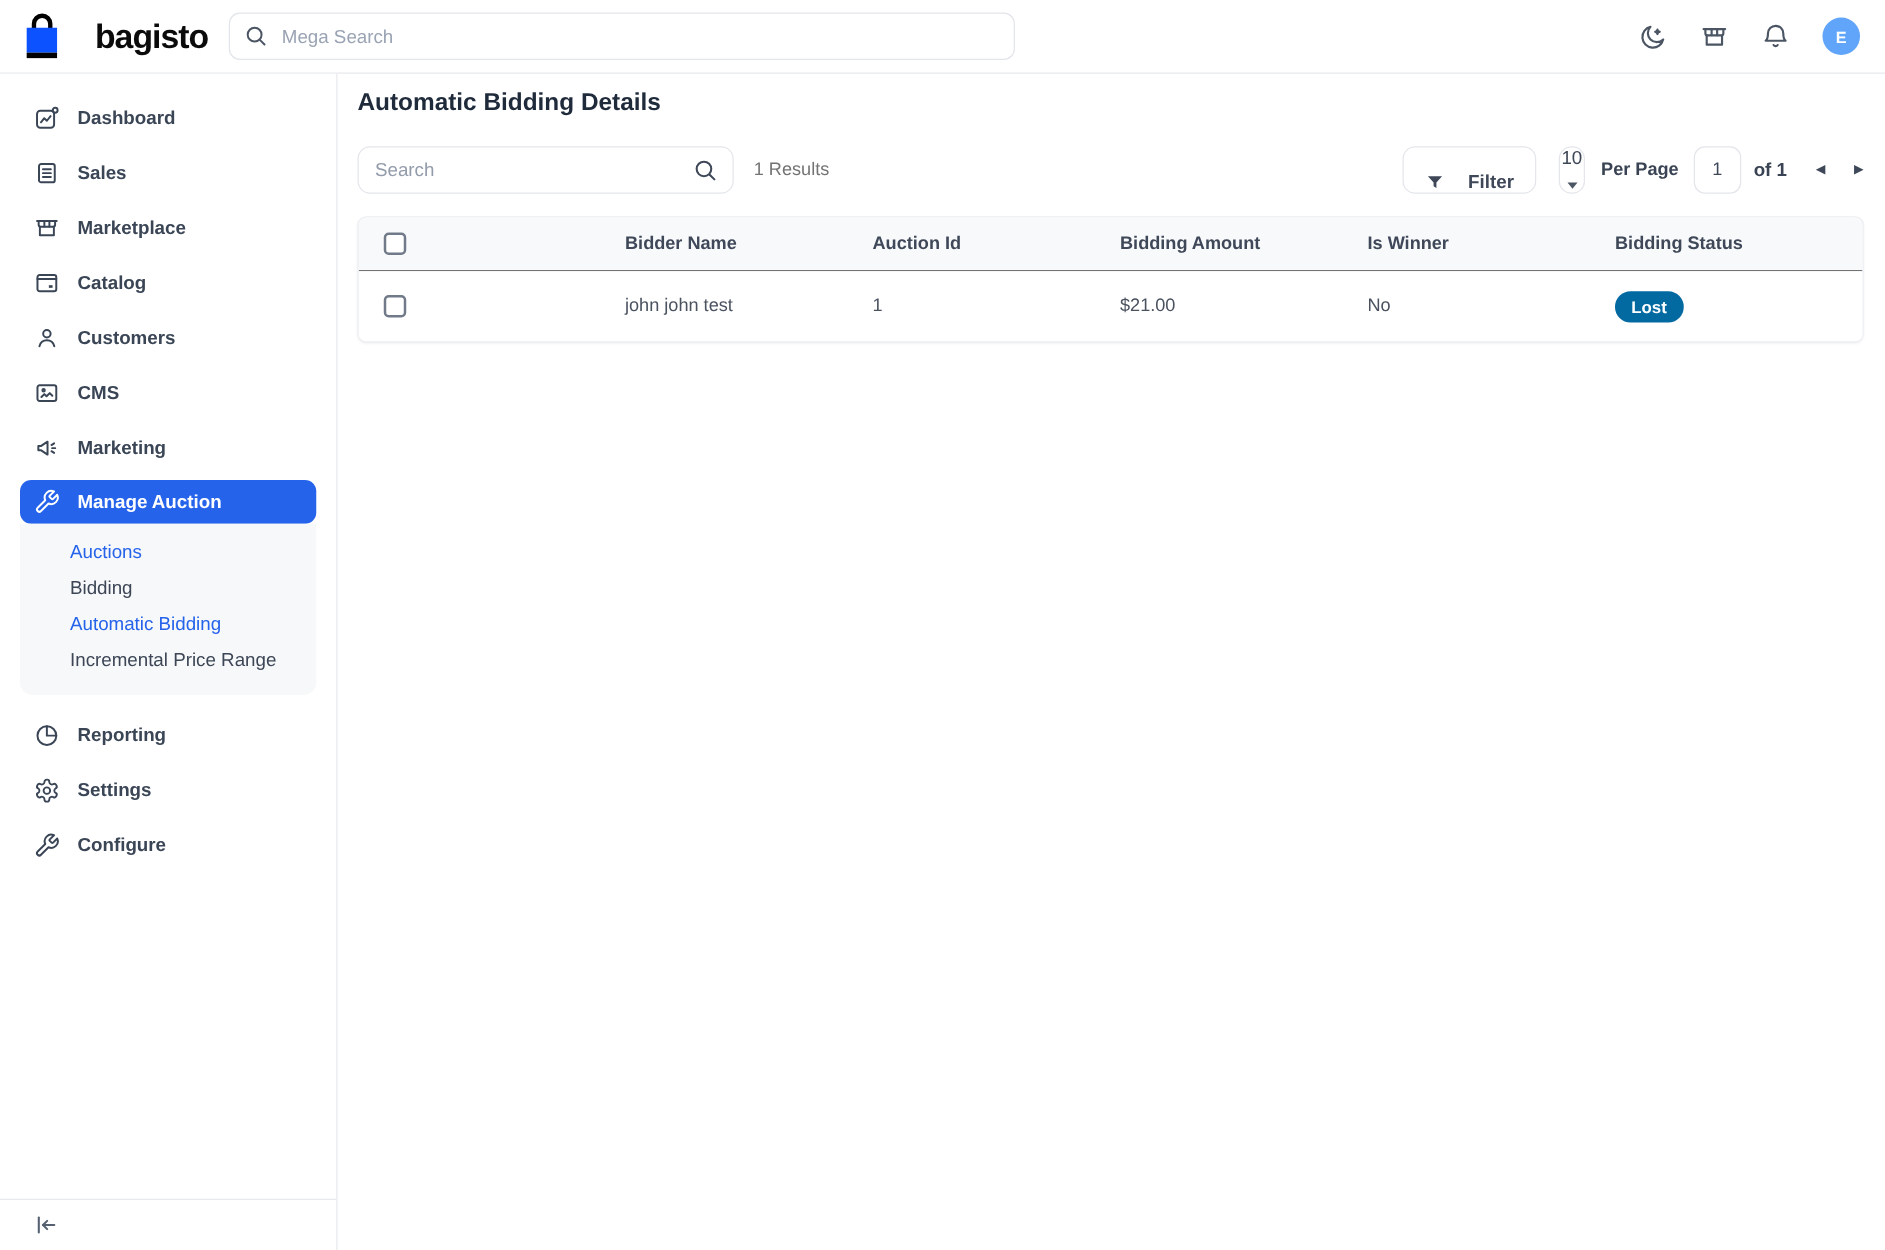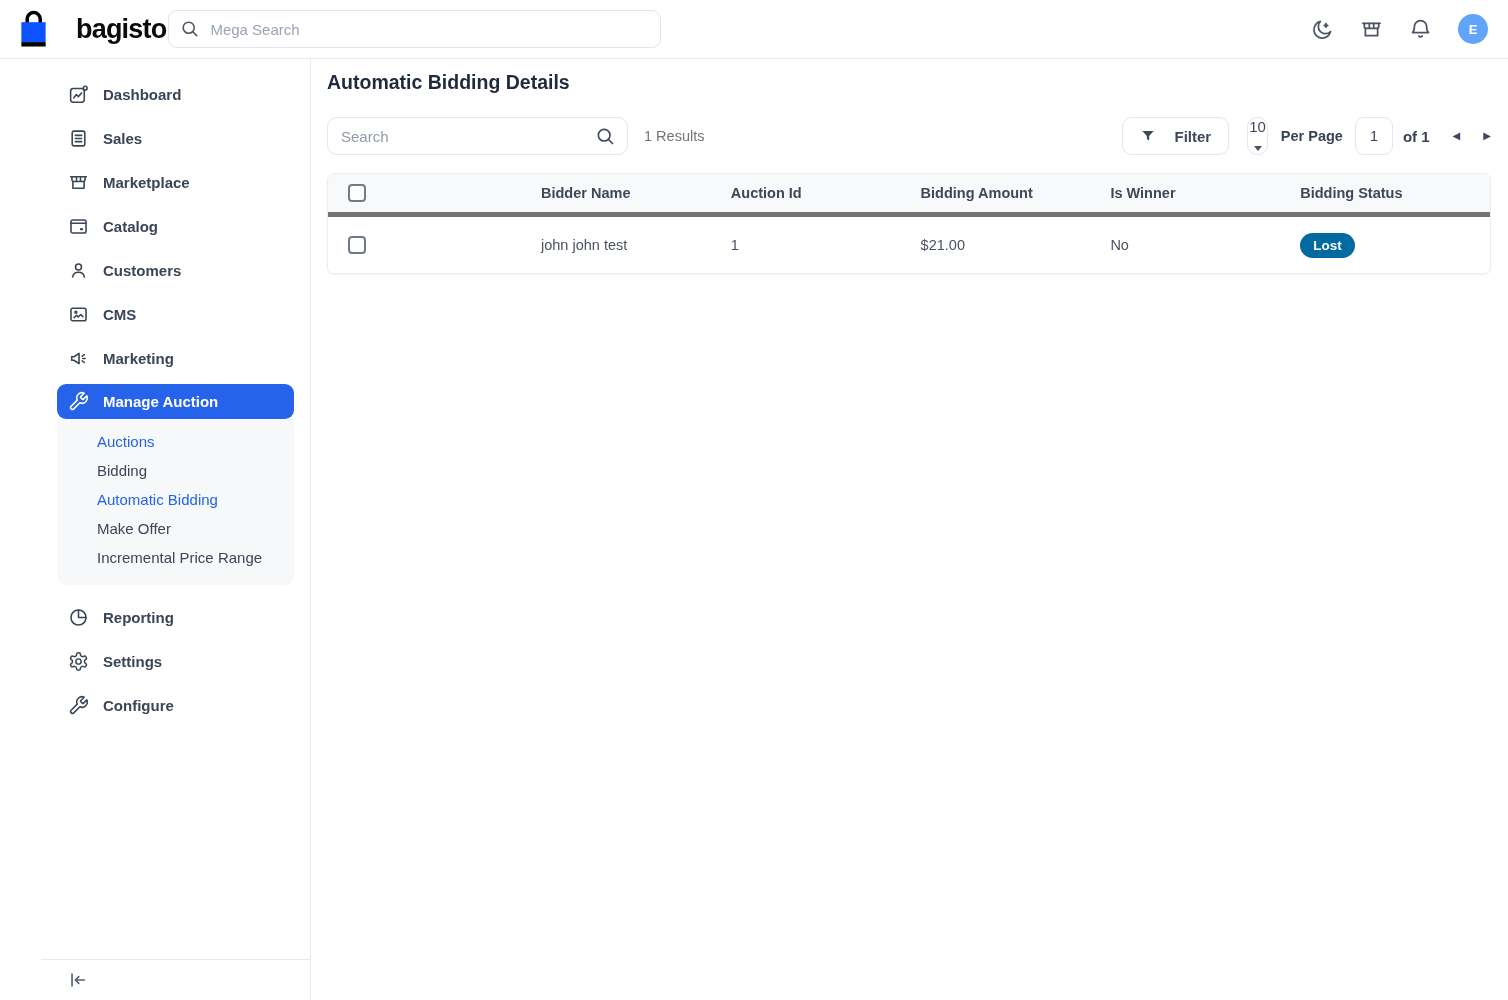--- a/index.html
+++ b/index.html
@@ -21,21 +21,21 @@
     display: flex;
     align-items: center;
     padding: 0 20px 0 16px;
     border-bottom: 1px solid #e7e9ee;
     background: #fff;
   }
   .brand { display: flex; align-items: center; gap: 25px; cursor: pointer; }
   .brand-name {
     font-size: 27px; font-weight: 800; color: #0b0b0b; letter-spacing: -0.8px;
   }
-  .mega-search { position: relative; width: 493px; margin-left: 2px; }
+  .mega-search { position: relative; width: 629px; margin-left: 17px; }
   .mega-search input {
     width: 100%; height: 38px;
     border: 1px solid #e2e5ea; border-radius: 9px;
     padding: 0 12px 0 41px;
     font-family: inherit; font-size: 15px; color: #3f4858;
     outline: none; background: #fff;
   }
   .mega-search input::placeholder { color: #9aa3b3; }
   .mega-search .lens {
     position: absolute; left: 12px; top: 9px; width: 19px; height: 19px; color: #4b5563;
@@ -45,21 +45,21 @@
   .icon-btn svg { width: 100%; height: 100%; }
   .avatar {
     width: 30px; height: 30px; border-radius: 50%;
     background: #60a5fa; color: #fff;
     font-size: 13px; font-weight: 700;
     display: flex; align-items: center; justify-content: center;
     cursor: pointer;
   }
 
   
-  .layout { flex: 1; display: flex; min-height: 0; margin-left: 41px; }
+  .layout { flex: 1; display: flex; min-height: 0; }
 
   
   .sidebar {
     width: 270px; flex: 0 0 270px;
     border-right: 1px solid #e7e9ee;
     display: flex; flex-direction: column;
     padding-top: 13px;
     background: #fff;
   }
   .nav { flex: 1; overflow: hidden; }
@@ -109,21 +109,21 @@
     font-family: inherit; font-size: 15px; color: #3f4858;
     outline: none;
   }
   .search-box input::placeholder { color: #929baa; }
   .search-box .lens {
     position: absolute; right: 13px; top: 9px; width: 20px; height: 20px; color: #3f4858;
   }
   .results { margin-left: 16px; font-size: 14.5px; color: #737373; }
   .toolbar-right { margin-left: auto; display: flex; align-items: center; }
   .filter-btn {
-    display: flex; align-items: center; gap: 18px;
+    display: flex; align-items: flex-end; gap: 18px;
     height: 38px; padding: 0 17px;
     border: 1px solid #e4e6eb; border-radius: 10px; background: #fff;
     font-size: 15px; font-weight: 600; color: #3f4858; cursor: pointer;
   }
   .filter-btn svg { width: 16px; height: 16px; }
   .pp-select {
     margin-left: 18px; height: 38px;
     border: 1px solid #e4e6eb; border-radius: 10px; background: #fff;
     display: flex; align-items: center; gap: 11px; padding: 0 1px;
     font-size: 15px; color: #3f4858; cursor: pointer; flex-direction: column;
@@ -157,21 +157,21 @@
     background: #fff;
   }
   .dg-header, .dg-row {
     display: grid;
     grid-template-columns: 213px repeat(5, 1fr);
     align-items: center;
   }
   .dg-header {
     height: 43px;
     background: #f8f9fb;
-    border-bottom: 5px solid #737373;
+    border-bottom: 1px solid #737373;
   }
   .dg-row { height: 56px; background: #fff; }
   .dg-cell-check { padding-left: 20px; display: flex; align-items: center; }
   .checkbox {
     width: 18px; height: 18px;
     border: 2px solid #717a89; border-radius: 4px;
     background: #fff; cursor: pointer;
   }
   .dg-head-cell { font-size: 14.5px; font-weight: 700; color: #3f4858; cursor: pointer; }
   .dg-cell { font-size: 14.5px; color: #4a5260; }
@@ -308,21 +308,20 @@
         <svg viewBox="0 0 24 24" fill="none" stroke="currentColor" stroke-width="1.8" stroke-linecap="round" stroke-linejoin="round">
           <path d="M14.7 6.3a1 1 0 0 0 0 1.4l1.6 1.6a1 1 0 0 0 1.4 0l3.77-3.77a6 6 0 0 1-7.94 7.94l-6.91 6.91a2.12 2.12 0 0 1-3-3l6.91-6.91a6 6 0 0 1 7.94-7.94l-3.76 3.76z"></path>
         </svg>
         <span class="nav-label">Manage Auction</span>
       </div>
 
       <div class="submenu">
         <div class="submenu-item hl">Auctions</div>
         <div class="submenu-item">Bidding</div>
         <div class="submenu-item hl">Automatic Bidding</div>
-        <div class="submenu-item">Make Offer</div>
         <div class="submenu-item">Incremental Price Range</div>
       </div>
 
       <div class="nav-item">
         <svg viewBox="0 0 24 24" fill="none" stroke="currentColor" stroke-width="1.8" stroke-linecap="round" stroke-linejoin="round">
           <circle cx="12" cy="12" r="8.6"></circle>
           <path d="M12 3.4V12h8.6"></path>
         </svg>
         <span class="nav-label">Reporting</span>
       </div>

